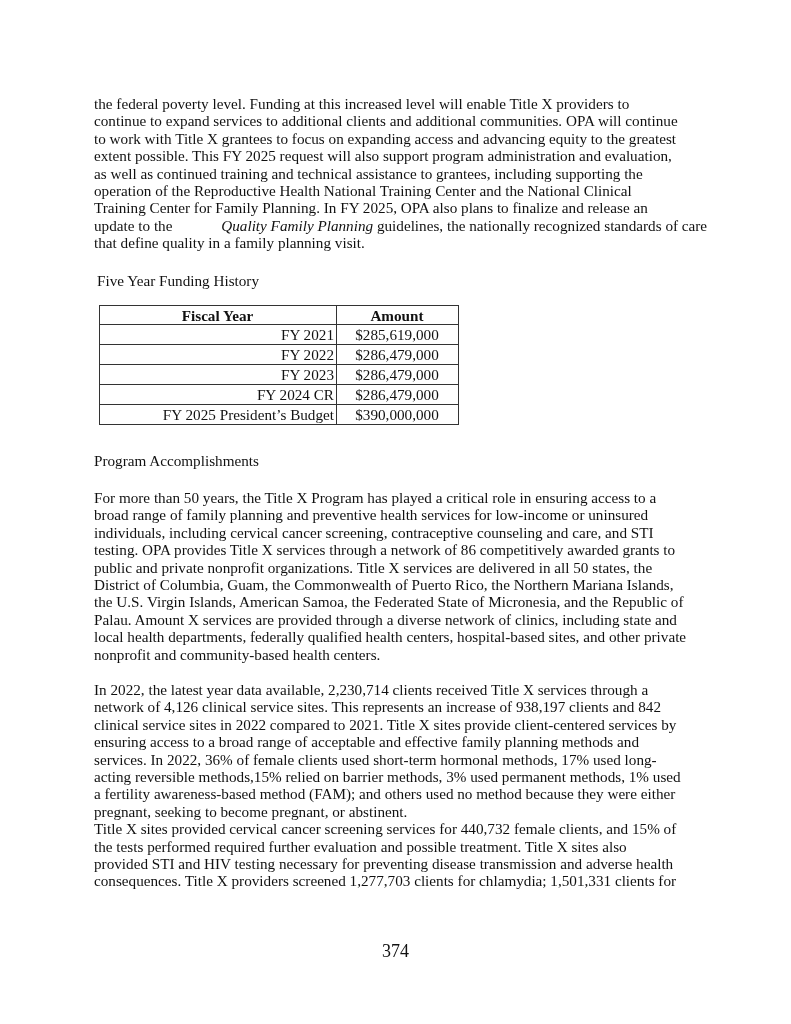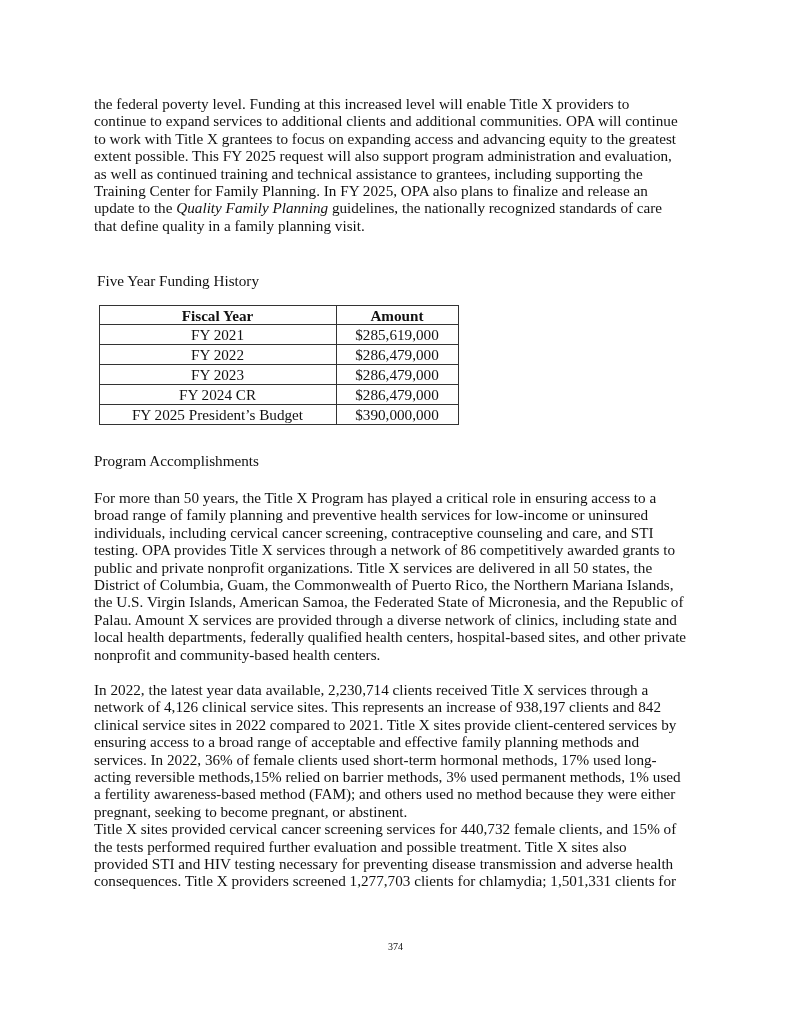--- a/index.html
+++ b/index.html
@@ -38,20 +38,21 @@
     .heading {
       position: absolute;
       font-weight: normal;
       font-size: 15.2px;
       line-height: 18px;
       margin: 0;
       white-space: nowrap;
     }
     .italic {
       font-style: italic;
+      margin-left: 45px;
     }
     
     .funding-table {
       position: absolute;
       left: 99px;
       top: 305px;
       border-collapse: collapse;
       font-size: 15.2px;
       line-height: 18px;
       padding-left: 12px;
@@ -63,43 +64,44 @@
       vertical-align: middle;
       white-space: nowrap;
     }
     .funding-table th {
       font-weight: bold;
       text-align: center;
       height: 17px;
       line-height: 16px;
       padding-top: 1px;
     }
-    .funding-table .col-year { width: 233px; text-align: center; }
+    .funding-table .col-year { width: 233px; text-align: right; }
     .funding-table .col-amount { width: 118px; text-align: center; }
     .funding-table th.col-year, .funding-table th.col-amount { text-align: center; }
     .page-number {
       position: absolute;
       top: 941px;
       left: 0;
       width: 791px;
       text-align: center;
-      font-size: 10px;
+      font-size: 18px;
     }
   </style>
 </head>
 <body>
 
 <div class="page">
 
   <p class="text-block" style="top:95px;">
     <span class="line">the federal poverty level.  Funding at this increased level will enable Title X providers to</span>
     <span class="line">continue to expand services to additional clients and additional communities.  OPA will continue</span>
     <span class="line">to work with Title X grantees to focus on expanding access and advancing equity to the greatest</span>
     <span class="line">extent possible.  This FY 2025 request will also support program administration and evaluation,</span>
     <span class="line">as well as continued training and technical assistance to grantees, including supporting the</span>
+    <span class="line">operation of the Reproductive Health National Training Center and the National Clinical</span>
     <span class="line">Training Center for Family Planning.  In FY 2025, OPA also plans to finalize and release an</span>
     <span class="line"><span>update to the </span><span class="italic">Quality Family Planning</span><span> guidelines, the nationally recognized standards of care</span></span>
     <span class="line">that define quality in a family planning visit.</span>
   </p>
 
   <h2 class="heading" style="left:97px; top:272px;">Five Year Funding History</h2>
 
   <table class="funding-table">
     <thead>
       <tr>

